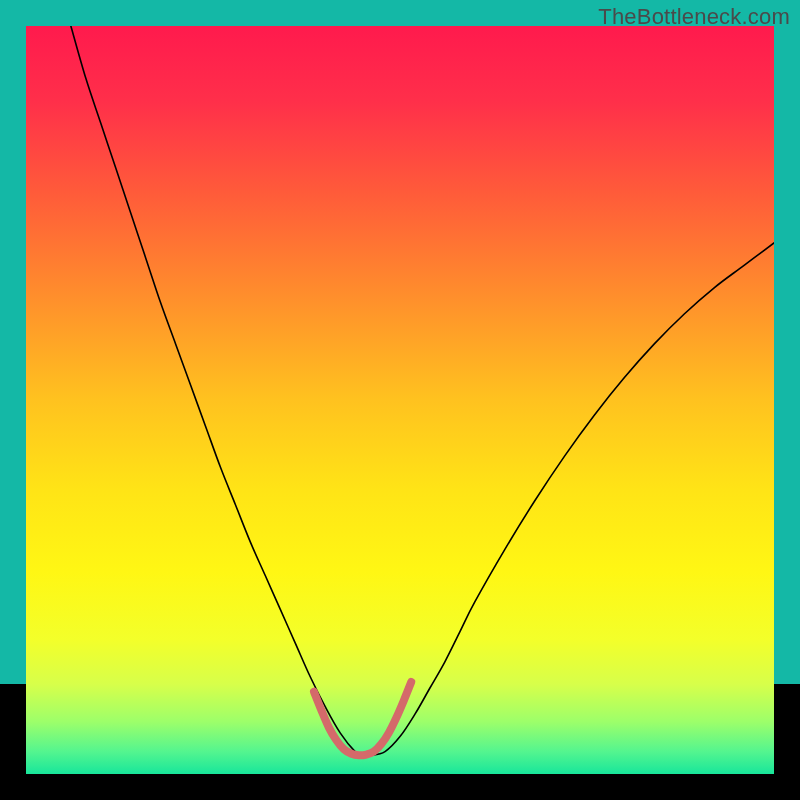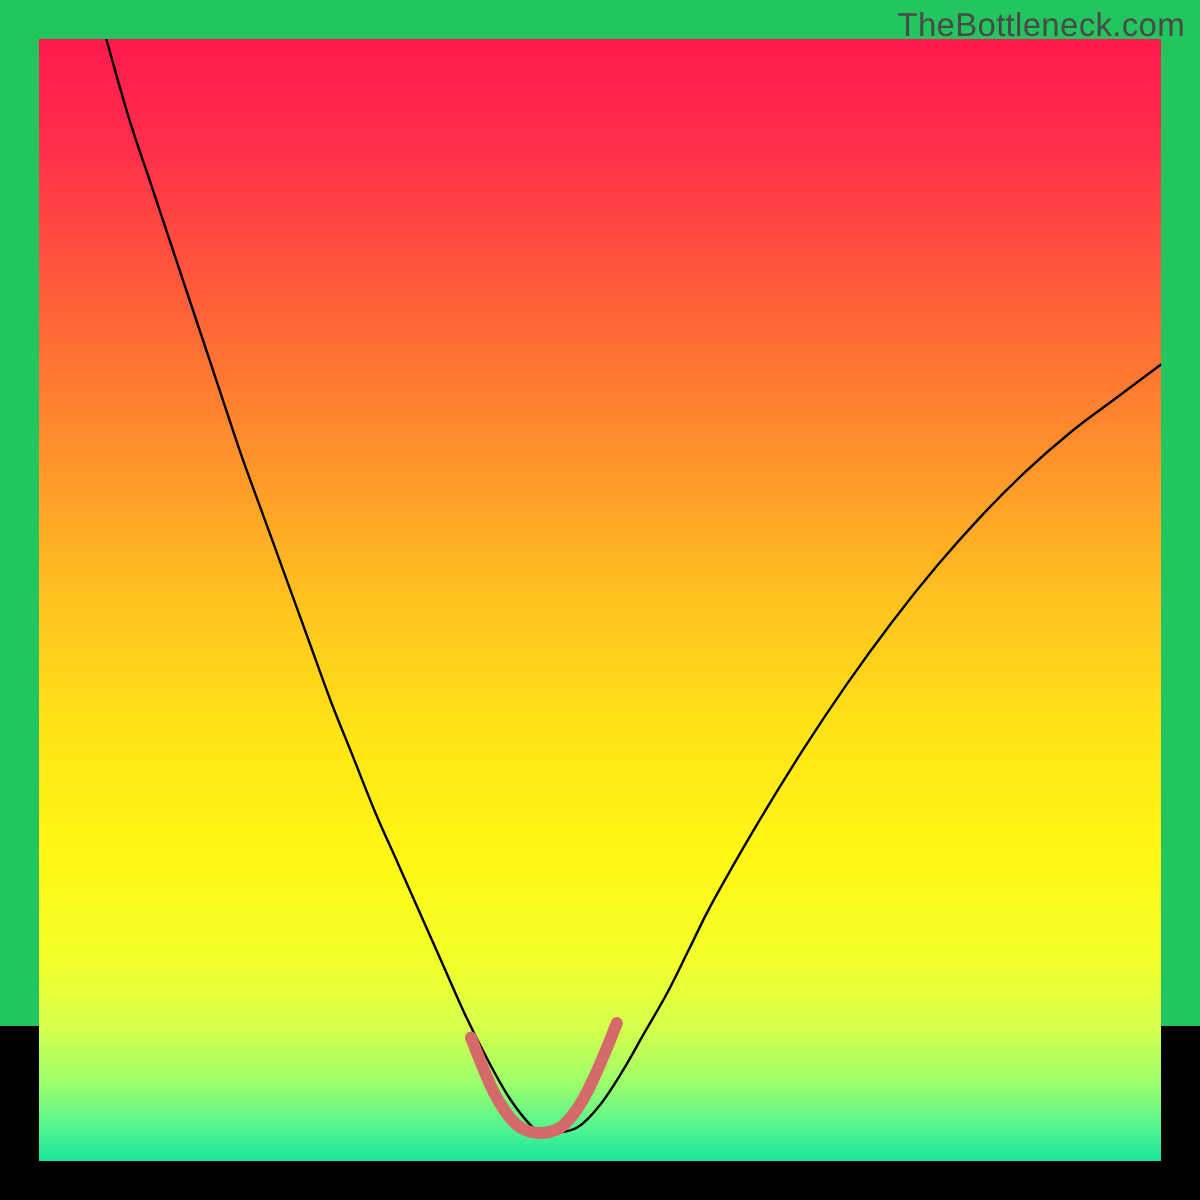--- a/index.html
+++ b/index.html
@@ -8,21 +8,21 @@
     width: 800px;
     height: 800px;
     overflow: hidden;
     background: #000;
     font-family: Arial, Helvetica, sans-serif;
   }
   .stage {
     position: relative;
     width: 800px;
     height: 684px;
-    background: #22c55e;
+    background: #14b8a6;
   }
   .plot-area {
     position: absolute;
     left: 26px;
     top: 26px;
     width: 748px;
     height: 748px;
     overflow: hidden;
   }
   .gradient-bg {

